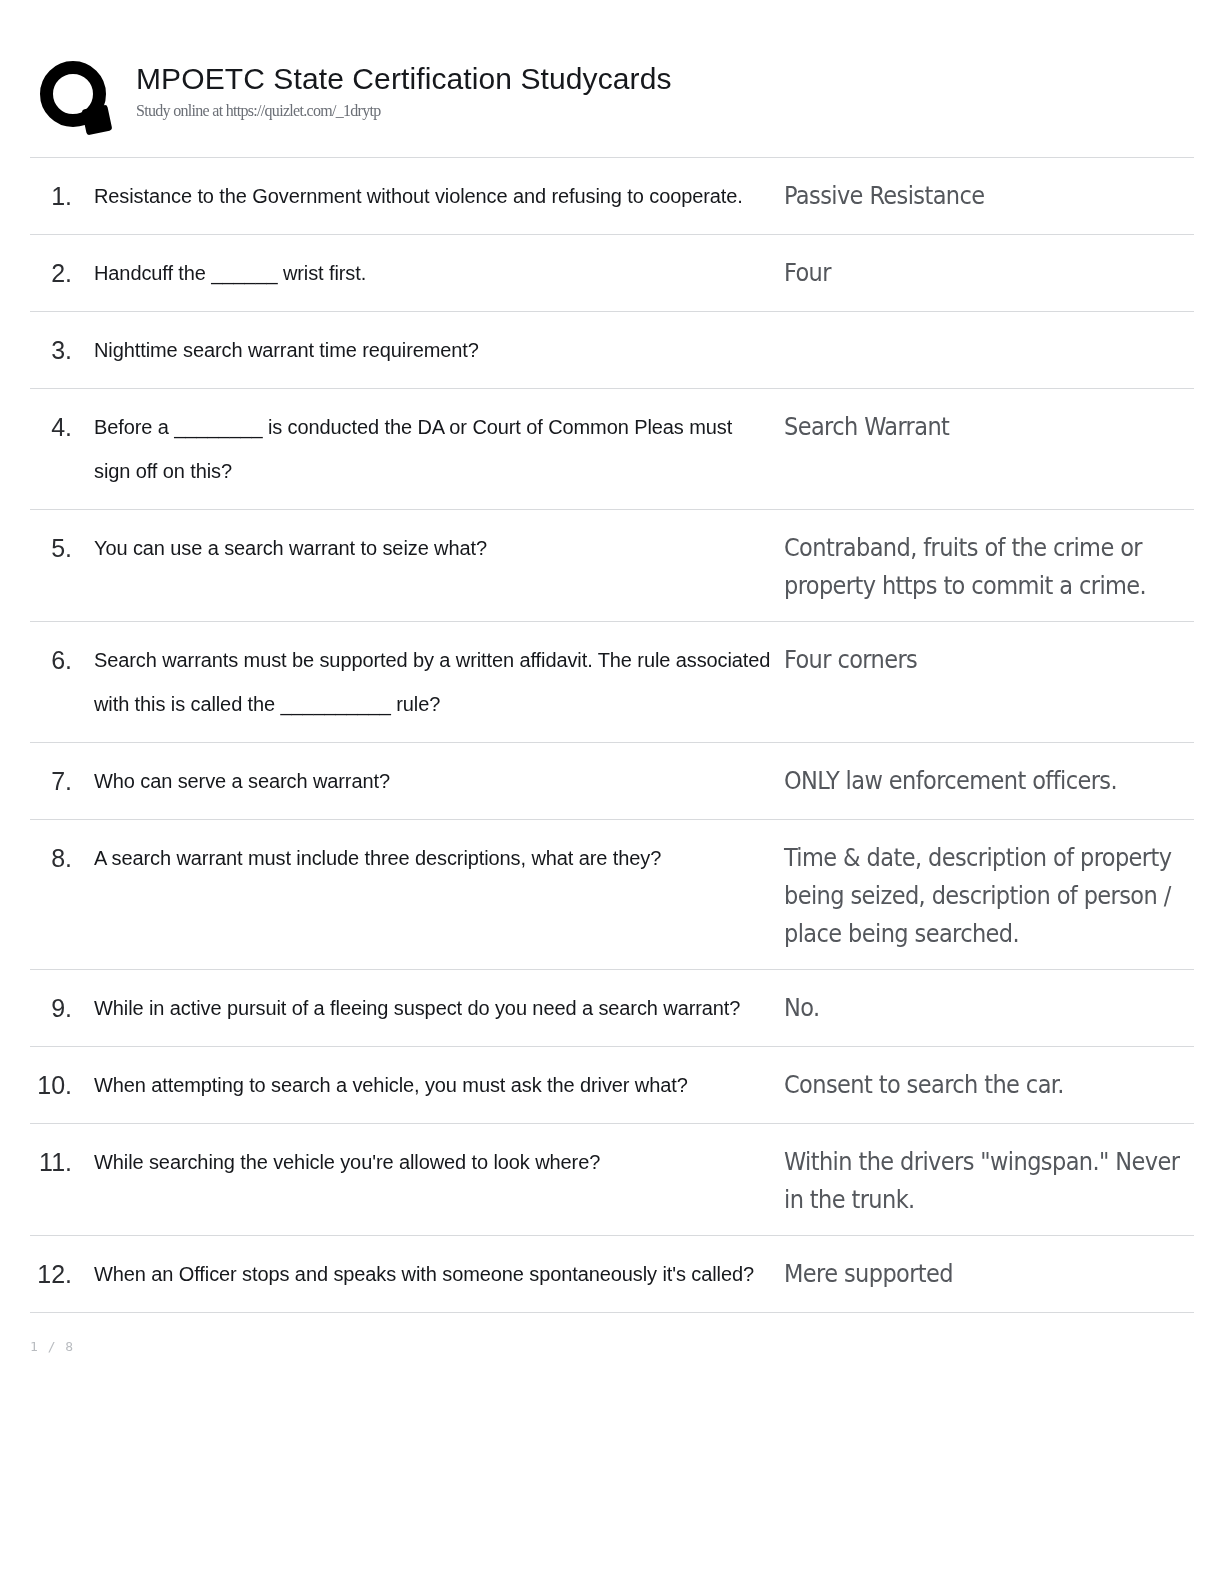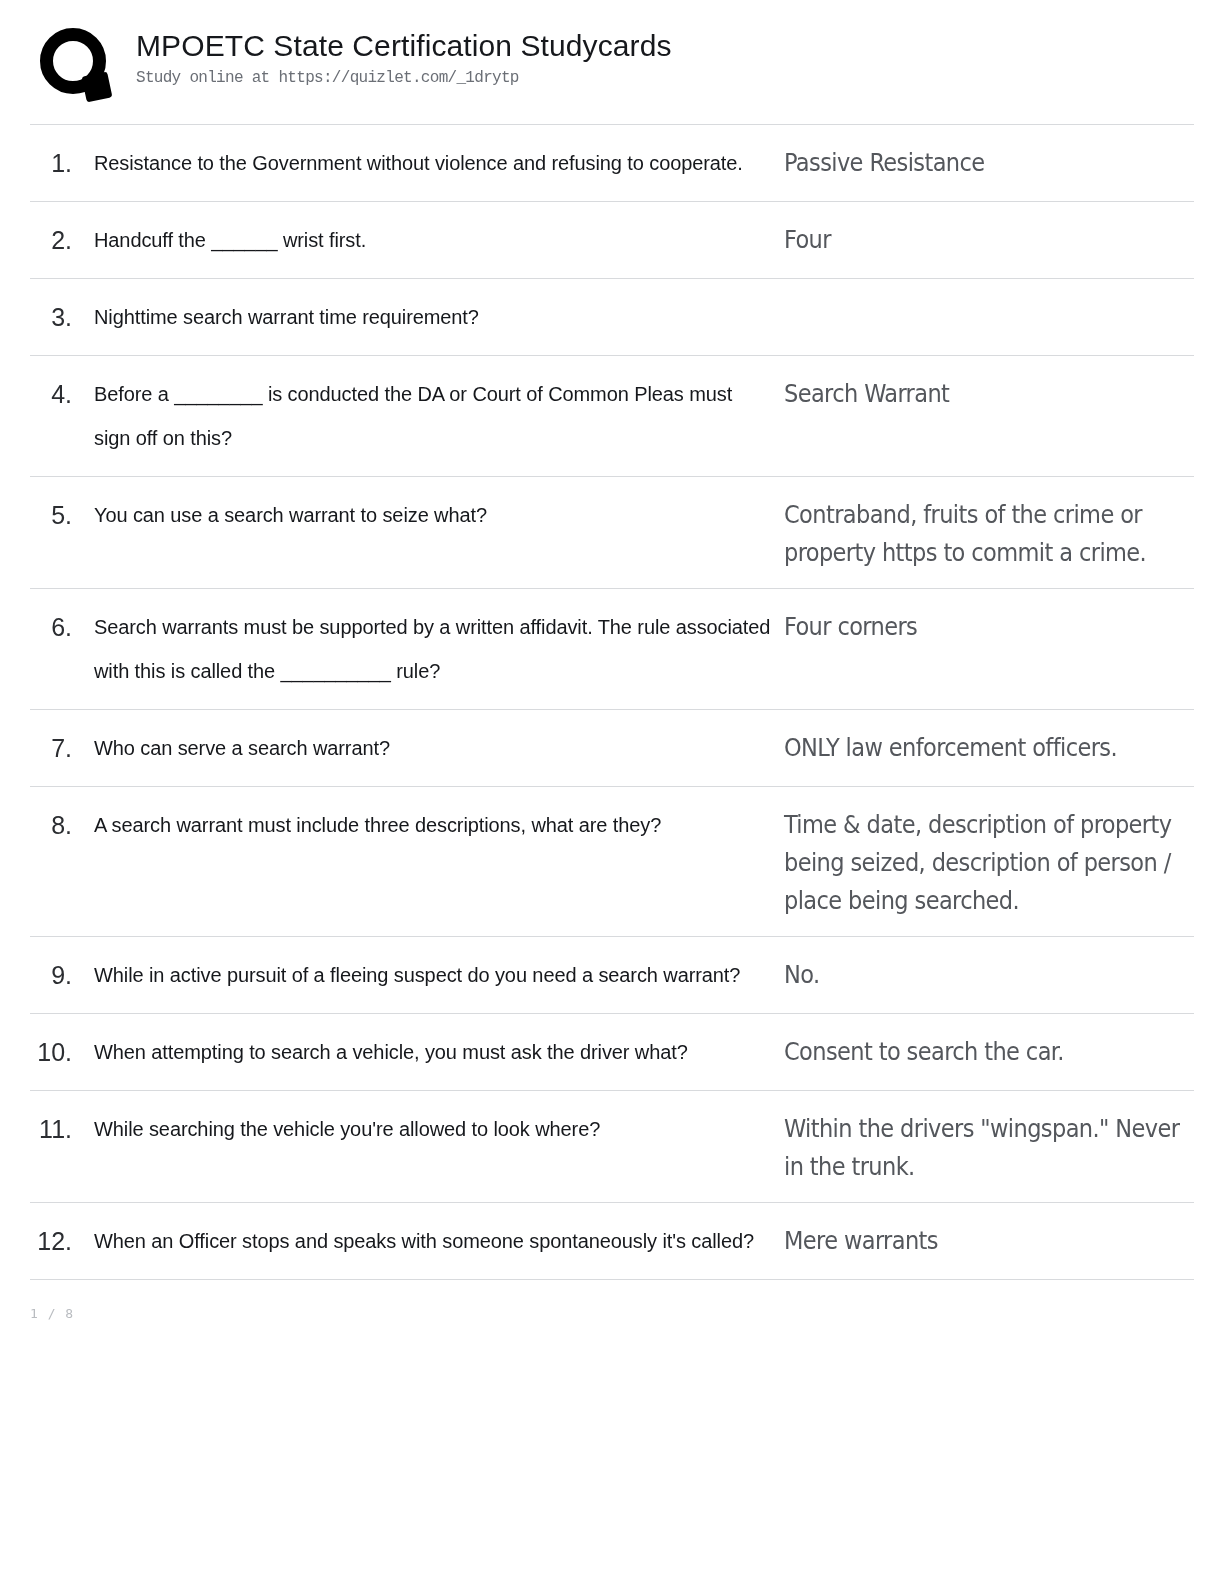--- a/index.html
+++ b/index.html
@@ -22,20 +22,21 @@
     padding: 22px 30px 0 30px;
     position: relative;
   }
 
   
   .header {
     display: flex;
     align-items: flex-start;
     padding-left: 6px;
     height: 92px;
+    margin-top: 33px;
   }
   .logo {
     width: 82px;
     height: 82px;
     flex: 0 0 82px;
     position: relative;
     margin-top: 2px;
   }
   .logo .ring {
     position: absolute;
@@ -66,21 +67,21 @@
     line-height: 36px;
     font-weight: 400;
     color: #16181c;
     letter-spacing: 0.1px;
   }
   .doc-sub {
     font-size: 16px;
     line-height: 20px;
     color: #6b6f76;
     margin-top: 4px;
-    font-family: Liberation Mono, monospace;
+    font-family: Liberation Serif, serif;
     letter-spacing: -0.7px;
   }
 
   
   .rows {
     margin-top: 10px;
   }
   .row {
     display: flex;
     align-items: flex-start;
@@ -211,21 +212,21 @@
 
     <div class="row">
       <div class="row-num">11.</div>
       <div class="row-term">While searching the vehicle you're allowed to look where?</div>
       <div class="row-def">Within the drivers "wingspan." Never in the trunk.</div>
     </div>
 
     <div class="row">
       <div class="row-num">12.</div>
       <div class="row-term">When an Officer stops and speaks with someone spontaneously it's called?</div>
-      <div class="row-def">Mere warrants</div>
+      <div class="row-def">Mere supported</div>
     </div>
 
   </div>
 
   <div class="footer-rule"></div>
   <div class="page-num">1 / 8</div>
 
 </div>
 
 </body></html>

